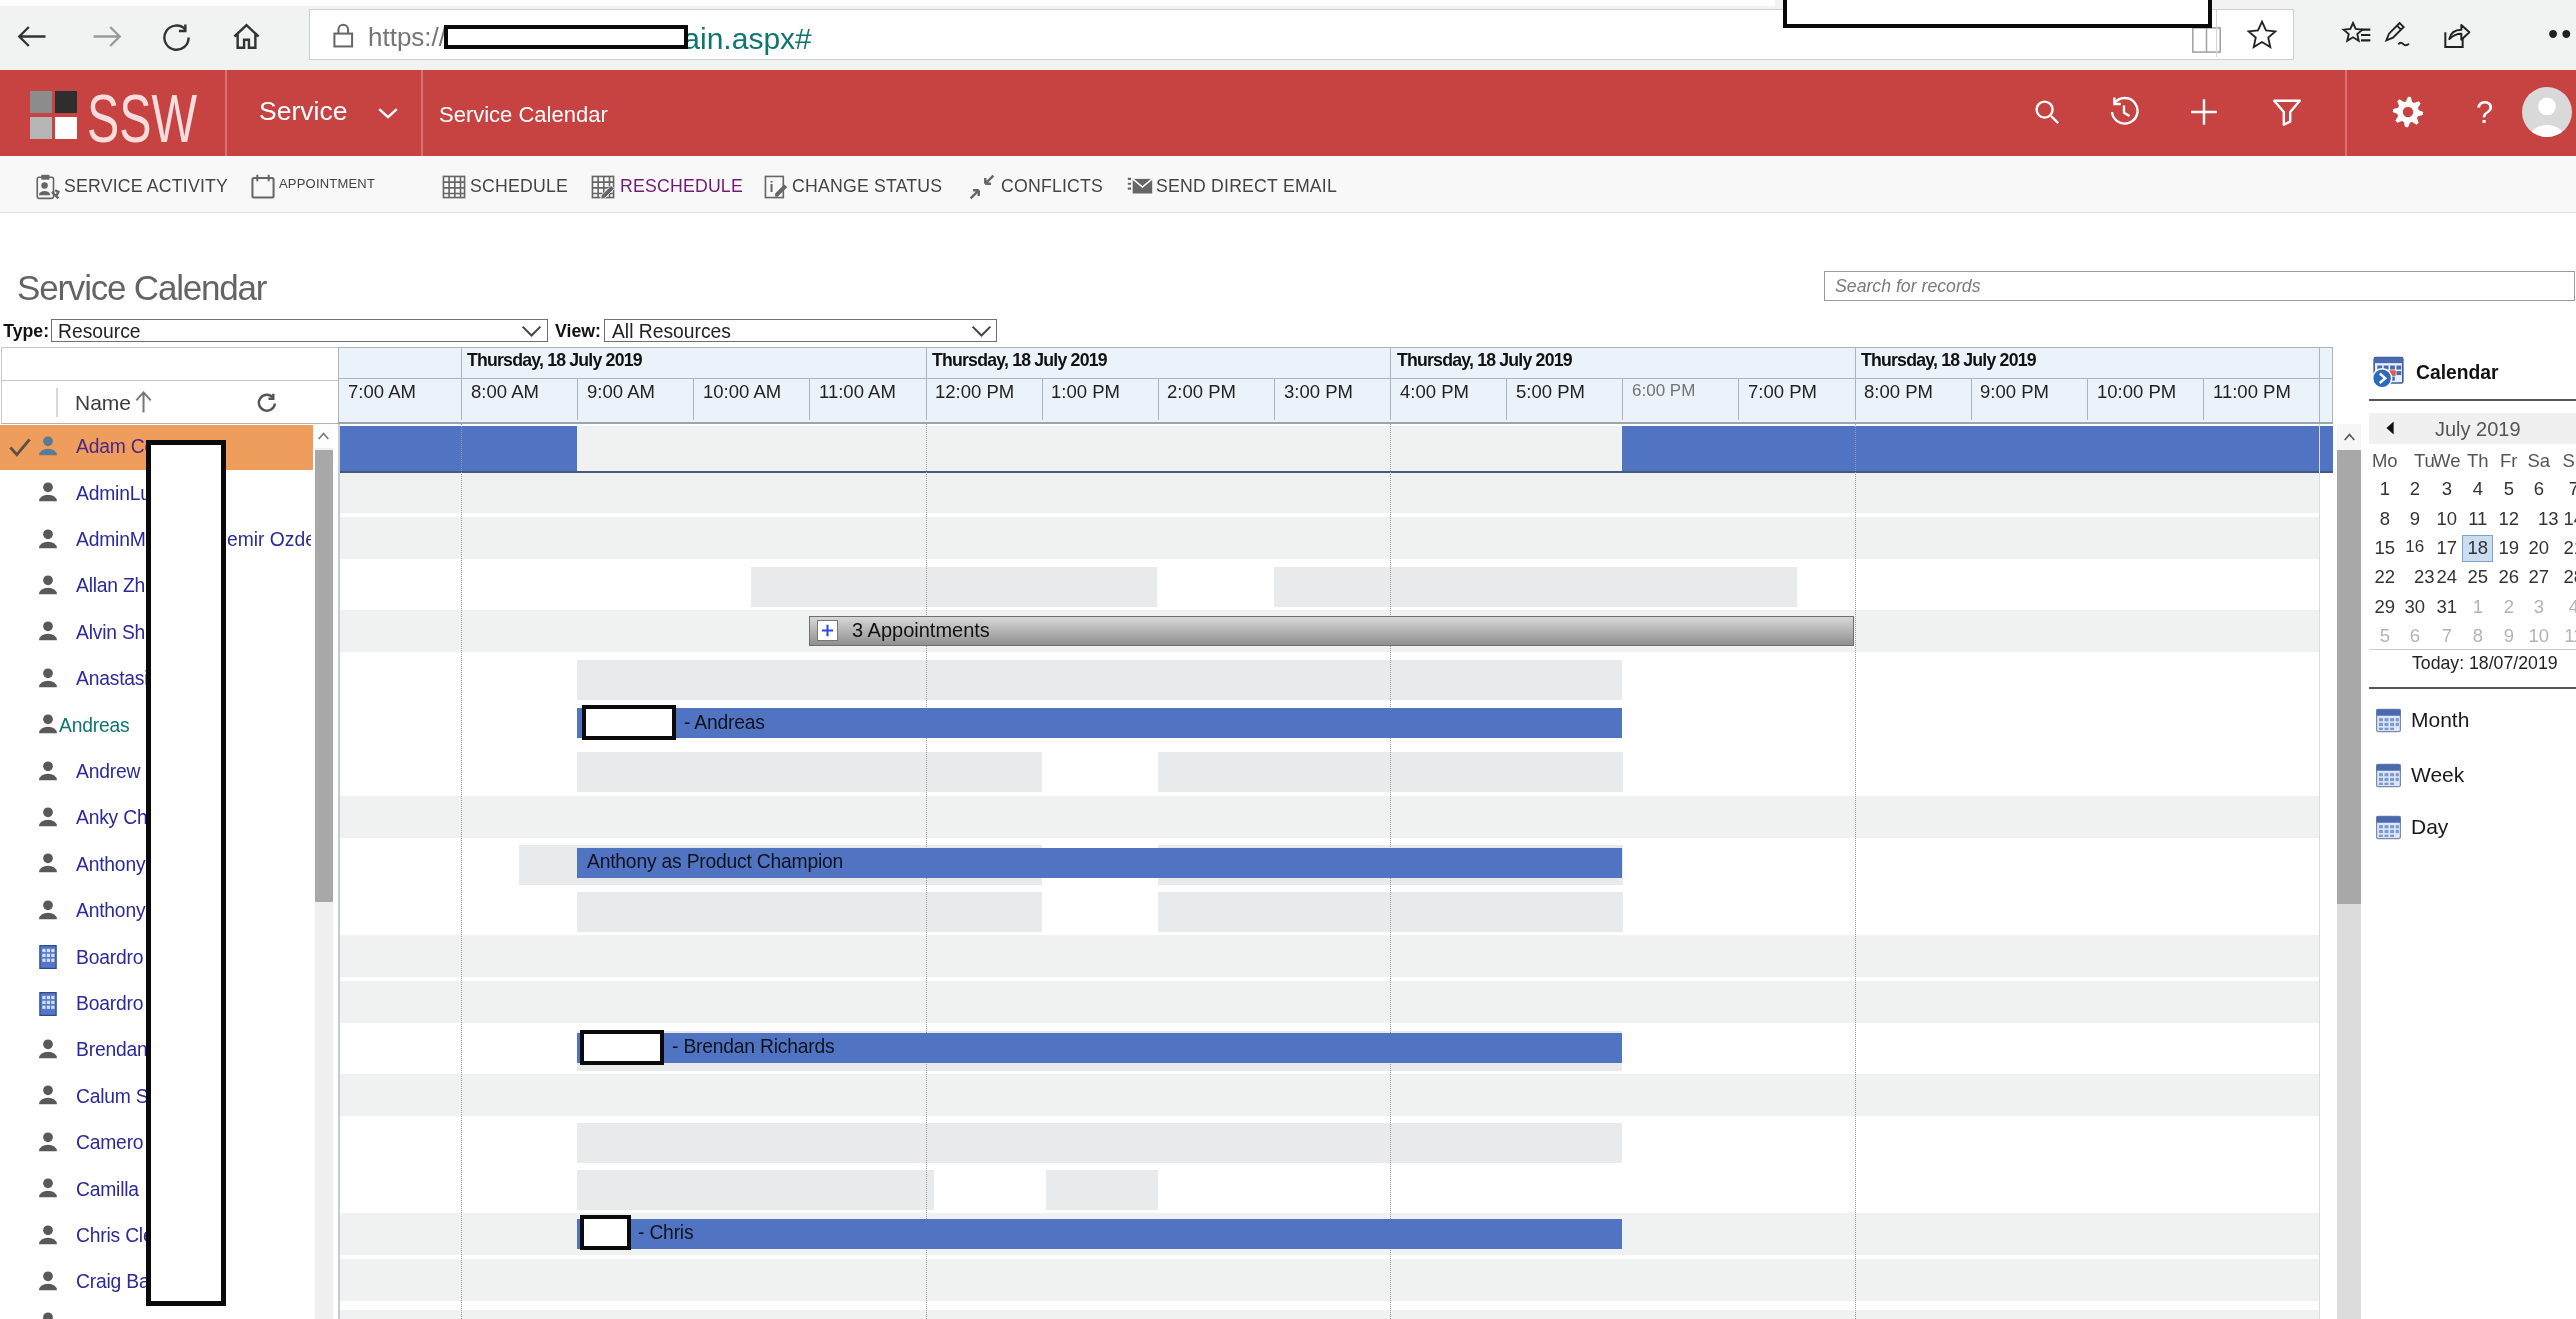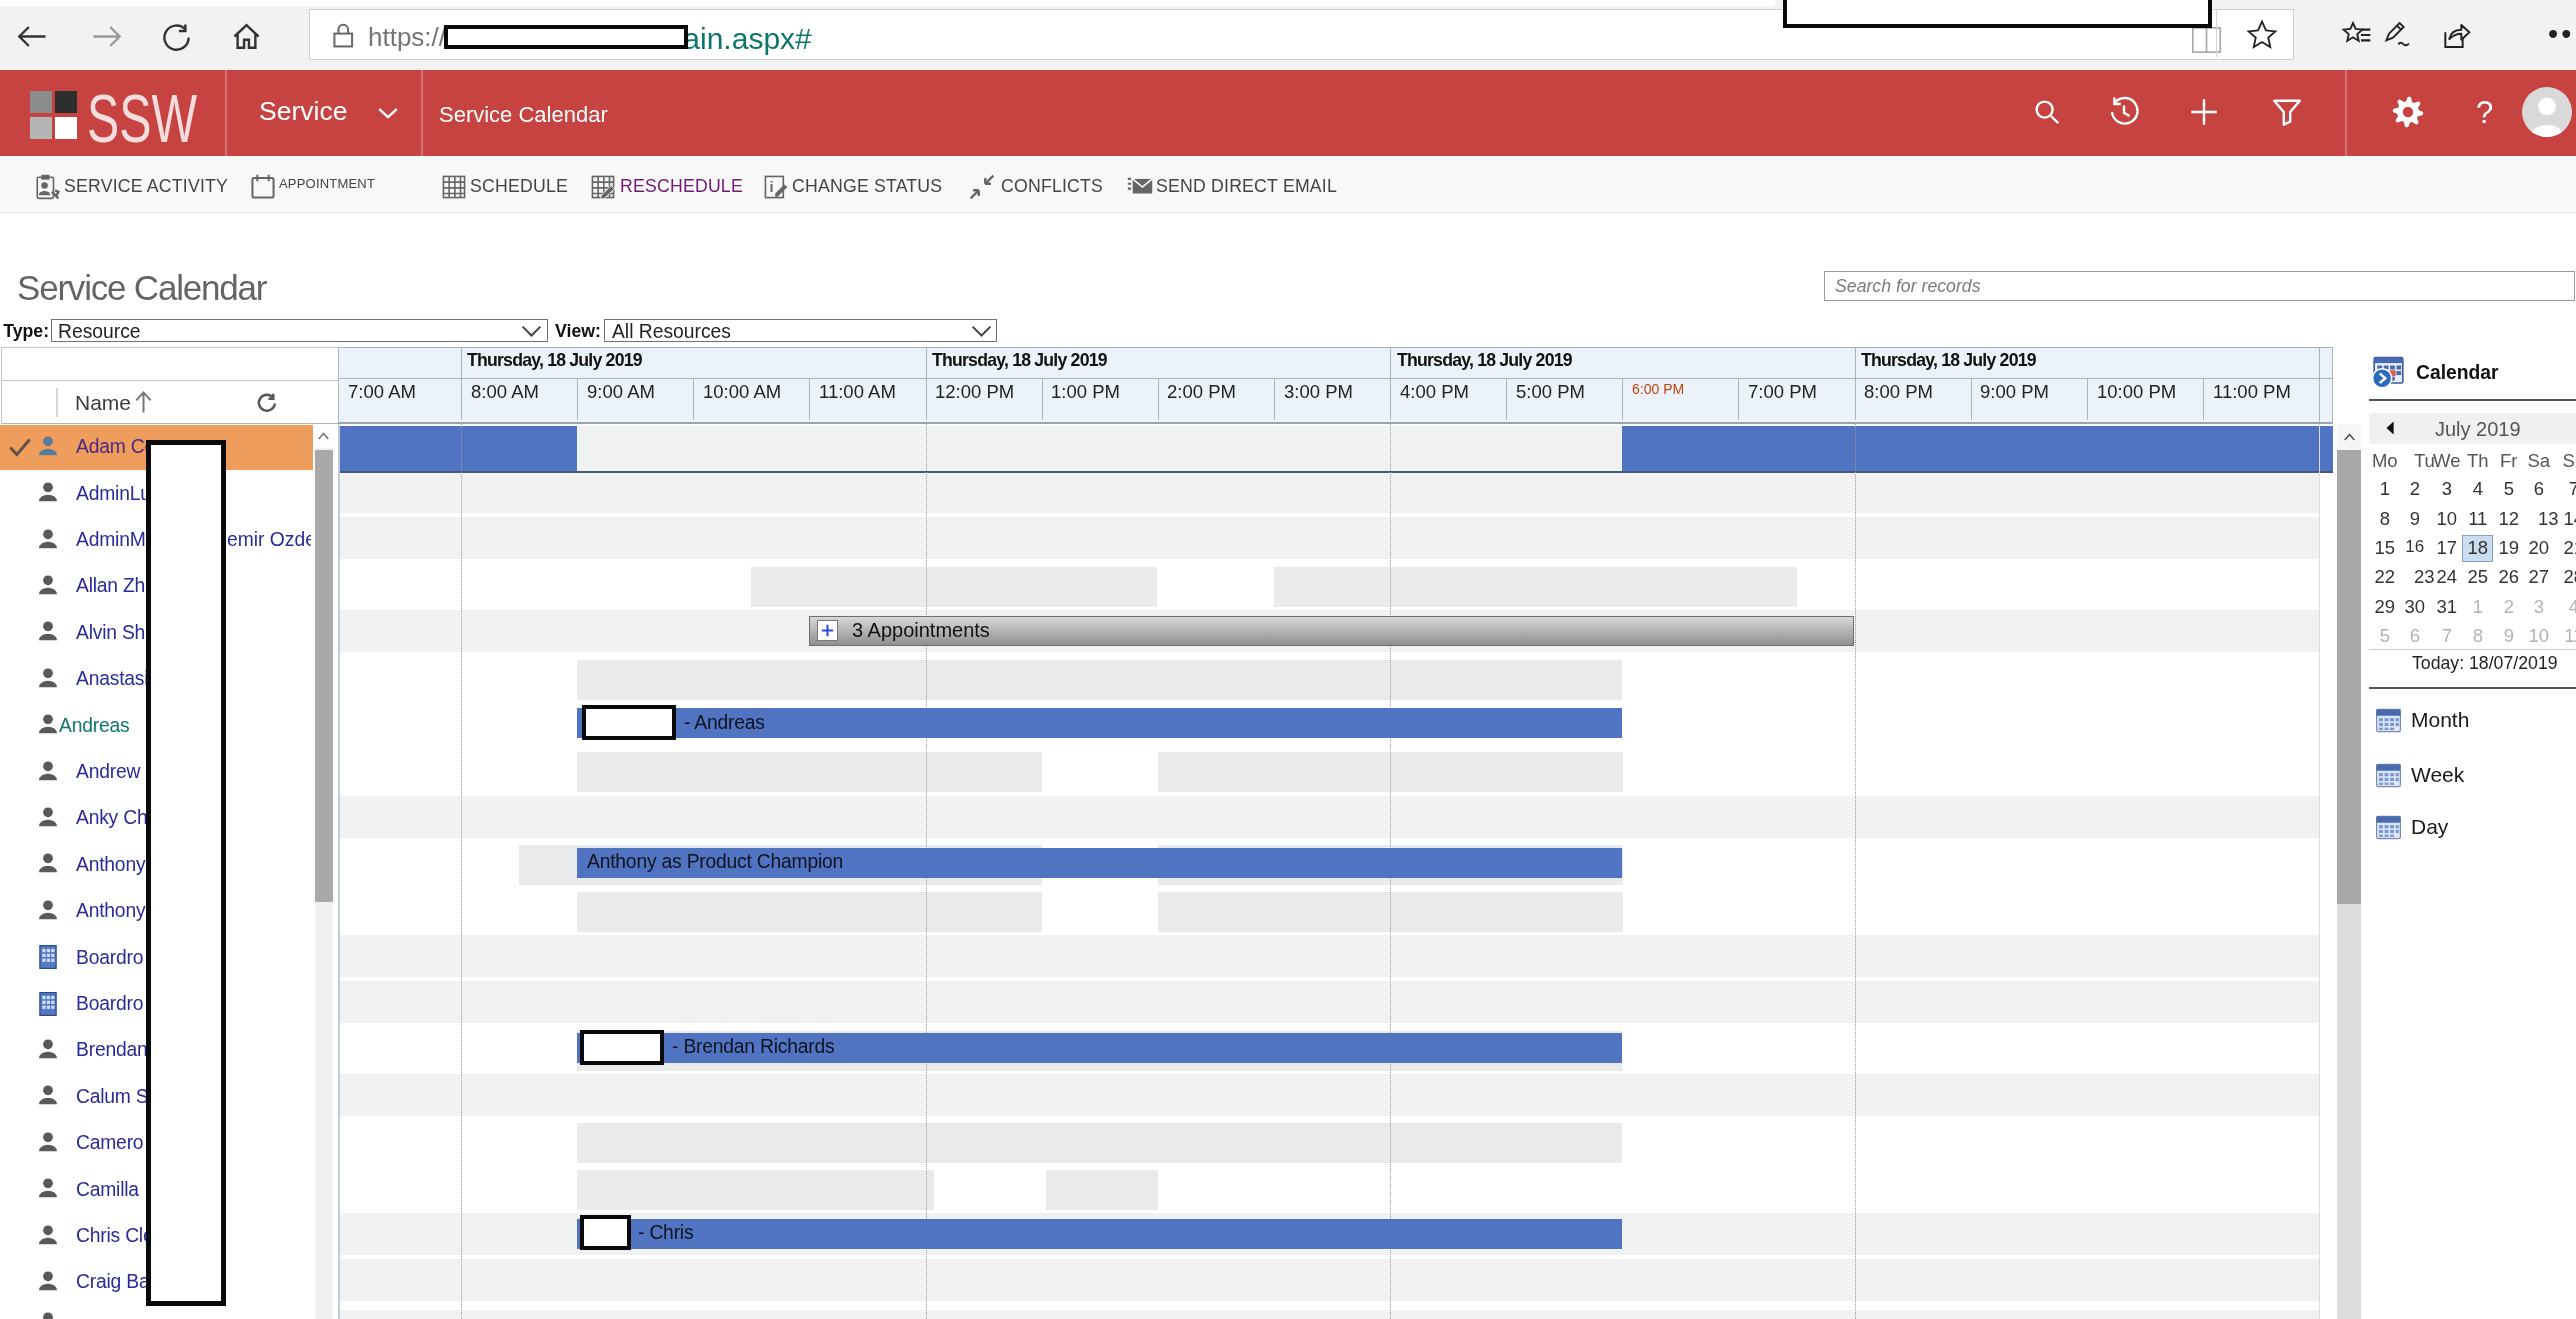--- a/index.html
+++ b/index.html
@@ -314,21 +314,21 @@
 <div class="abs" style="left:1051px;top:381px;font-size:18.5px;color:#222">1:00 PM</div>
 <div class="abs" style="left:1158px;top:378px;width:0.8px;height:42px;background:#a9b4bf"></div>
 <div class="abs" style="left:1167px;top:381px;font-size:18.5px;color:#222">2:00 PM</div>
 <div class="abs" style="left:1274px;top:378px;width:0.8px;height:42px;background:#a9b4bf"></div>
 <div class="abs" style="left:1284px;top:381px;font-size:18.5px;color:#222">3:00 PM</div>
 <div class="abs" style="left:1390px;top:378px;width:0.8px;height:42px;background:#a9b4bf"></div>
 <div class="abs" style="left:1400px;top:381px;font-size:18.5px;color:#222">4:00 PM</div>
 <div class="abs" style="left:1506px;top:378px;width:0.8px;height:42px;background:#a9b4bf"></div>
 <div class="abs" style="left:1516px;top:381px;font-size:18.5px;color:#222">5:00 PM</div>
 <div class="abs" style="left:1622px;top:378px;width:0.8px;height:42px;background:#a9b4bf"></div>
-<div class="abs" style="left:1632px;top:381px;font-size:14px;color:#c2410c">6:00 PM</div>
+<div class="abs" style="left:1632px;top:381px;font-size:17px;color:#737373">6:00 PM</div>
 <div class="abs" style="left:1738px;top:378px;width:0.8px;height:42px;background:#a9b4bf"></div>
 <div class="abs" style="left:1748px;top:381px;font-size:18.5px;color:#222">7:00 PM</div>
 <div class="abs" style="left:1855px;top:378px;width:0.8px;height:42px;background:#a9b4bf"></div>
 <div class="abs" style="left:1864px;top:381px;font-size:18.5px;color:#222">8:00 PM</div>
 <div class="abs" style="left:1971px;top:378px;width:0.8px;height:42px;background:#a9b4bf"></div>
 <div class="abs" style="left:1980px;top:381px;font-size:18.5px;color:#222">9:00 PM</div>
 <div class="abs" style="left:2087px;top:378px;width:0.8px;height:42px;background:#a9b4bf"></div>
 <div class="abs" style="left:2097px;top:381px;font-size:18.5px;color:#222">10:00 PM</div>
 <div class="abs" style="left:2203px;top:378px;width:0.8px;height:42px;background:#a9b4bf"></div>
 <div class="abs" style="left:2213px;top:381px;font-size:18.5px;color:#222">11:00 PM</div>

